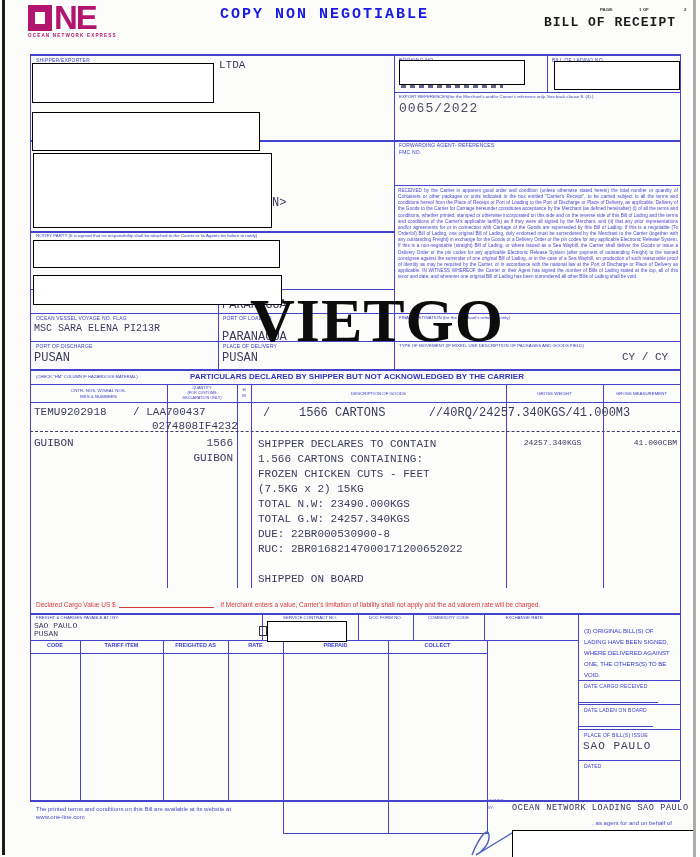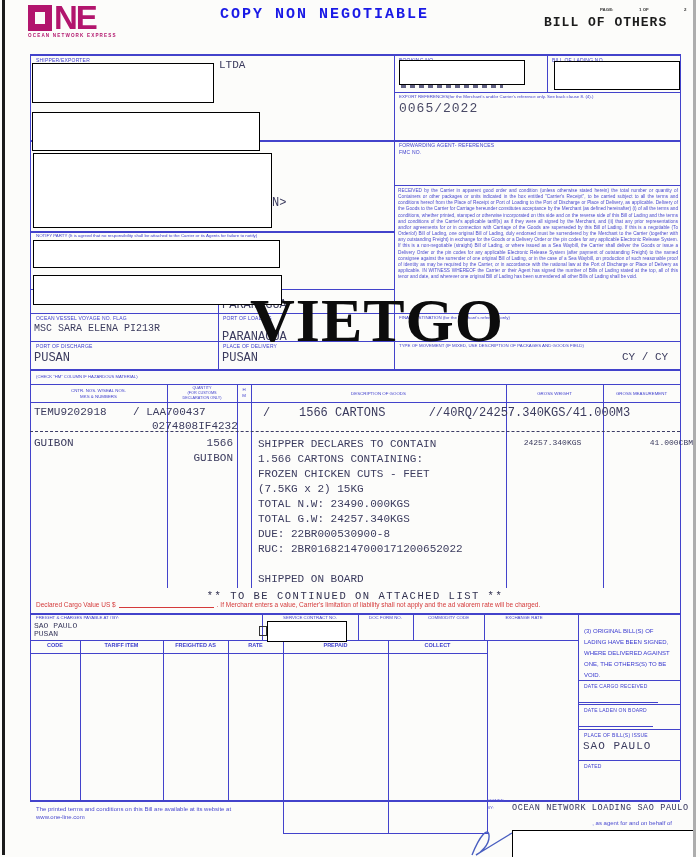--- a/index.html
+++ b/index.html
@@ -37,21 +37,21 @@
       <span class="one-letters">NE</span>
     </div>
     <div class="one-sub">OCEAN NETWORK EXPRESS</div>
   </div>
 
   <div style="position:absolute;left:220px;top:6px;font-family:'Liberation Mono',monospace;font-weight:bold;font-size:15px;letter-spacing:2px;color:#1a1ae6;z-index:3;">COPY NON NEGOTIABLE</div>
 
   <span class="lblxs" style="position:absolute;left:600px;top:7px;color:#333;font-weight:bold;z-index:3;">PAGE:</span>
   <span class="lblxs" style="position:absolute;left:639px;top:7px;color:#333;font-weight:bold;z-index:3;">1 OF</span>
   <span class="lblxs" style="position:absolute;left:684px;top:7px;color:#333;font-weight:bold;z-index:3;">2</span>
-  <div style="position:absolute;left:544px;top:15px;font-family:'Liberation Mono',monospace;font-weight:bold;font-size:13px;letter-spacing:1px;color:#1c1c1c;z-index:3;">BILL OF OTHERS</div>
+  <div style="position:absolute;left:544px;top:15px;font-family:'Liberation Mono',monospace;font-weight:bold;font-size:13px;letter-spacing:1px;color:#1c1c1c;z-index:3;">BILL OF RECEIPT</div>
 
   <div class="hl hl2" style="left:30px;top:54px;width:650px;"></div>
   <div class="vl" style="left:30px;top:54px;height:746px;"></div>
   <div class="vl" style="left:680px;top:54px;height:746px;"></div>
   <div class="vl" style="left:394px;top:54px;height:316px;"></div>
   <div class="vl" style="left:547px;top:54px;height:38px;"></div>
 
   <span class="lbl" style="left:36px;top:57px;">SHIPPER/EXPORTER</span>
   <div class="redact" style="left:32px;top:63px;width:180px;height:38px;"></div>
   <span class="mono" style="left:219px;top:59px;font-size:11px;">LTDA</span>
@@ -101,20 +101,21 @@
   <span class="mono" style="left:34px;top:351px;font-size:12px;">PUSAN</span>
   <span class="lbl" style="left:223px;top:343px;">PLACE OF DELIVERY</span>
   <span class="mono" style="left:222px;top:351px;font-size:12px;">PUSAN</span>
   <span class="lblxs" style="position:absolute;left:399px;top:343px;width:275px;color:#3c3ccd;z-index:2;">TYPE OF MOVEMENT (IF MIXED, USE DESCRIPTION OF PACKAGES AND GOODS FIELD)</span>
   <span class="mono" style="left:622px;top:351px;font-size:11px;">CY / CY</span>
 
   <div style="position:absolute;left:250px;top:291px;font-family:'Liberation Serif',serif;font-weight:bold;font-size:62px;line-height:58px;letter-spacing:1px;color:#0c0c0c;z-index:30;text-align:center;">VIETGO</div>
 
   <div class="hl hl2" style="left:30px;top:369px;width:650px;"></div>
   <span class="lblxs" style="position:absolute;left:36px;top:374px;color:#3c3ccd;z-index:2;font-size:4.2px;">(CHECK "HM" COLUMN IF HAZARDOUS MATERIAL)</span>
+  <span style="position:absolute;left:190px;top:372px;font-family:'Liberation Sans',sans-serif;font-weight:bold;font-size:8px;color:#3434c8;z-index:2;">PARTICULARS DECLARED BY SHIPPER BUT NOT ACKNOWLEDGED BY THE CARRIER</span>
   <div class="hl" style="left:30px;top:384px;width:650px;"></div>
 
   <div class="vl" style="left:167px;top:384px;height:204px;"></div>
   <div class="vl" style="left:237px;top:384px;height:204px;"></div>
   <div class="vl" style="left:251px;top:384px;height:204px;"></div>
   <div class="vl" style="left:506px;top:384px;height:204px;"></div>
   <div class="vl" style="left:603px;top:384px;height:204px;"></div>
 
   <div class="colh" style="left:30px;top:388px;width:137px;">CNTR. NOS. W/SEAL NOS.
 MKS &amp; NUMBERS</div>
@@ -141,23 +142,22 @@
 1.566 CARTONS CONTAINING:
 FROZEN CHICKEN CUTS - FEET
 (7.5KG x 2) 15KG
 TOTAL N.W: 23490.000KGS
 TOTAL G.W: 24257.340KGS
 DUE: 22BR000530900-8
 RUC: 2BR01682147000171200652022
 
 SHIPPED ON BOARD</div>
   <span class="mono" style="left:505px;top:438px;width:95px;text-align:center;font-size:8px;">24257.340KGS</span>
-  <span class="mono" style="left:598px;top:438px;width:95px;text-align:right;font-size:8px;">41.000CBM</span>
-
-  <div class="mono" style="left:30px;top:590px;width:650px;text-align:center;font-size:10.5px;letter-spacing:1.5px;color:#30304f;">** TO BE CONTINUED ON ATTACHED LIST **</div>
+  <span class="mono" style="left:582px;top:438px;width:95px;text-align:right;font-size:8px;">41.000CBM</span>
+
 
   <div style="position:absolute;left:36px;top:601px;display:flex;align-items:flex-end;z-index:2;">
     <span class="redtxt" style="font-size:6.5px;">Declared Cargo Value US $</span>
     <span style="display:inline-block;width:95px;border-bottom:1px solid #d43a3a;height:6px;margin:0 3px;"></span>
     <span class="redtxt" style="font-size:6.5px;">. If Merchant enters a value, Carrier's limitation of liability shall not apply and the ad valorem rate will be charged.</span>
   </div>
 
   <div class="hl hl2" style="left:30px;top:613px;width:650px;"></div>
   <span class="lblxs" style="position:absolute;left:36px;top:615px;color:#3c3ccd;z-index:2;">FREIGHT &amp; CHARGES PAYABLE AT / BY:</span>
   <span class="mono" style="left:34px;top:621px;font-size:8px;">SAO PAULO</span>

